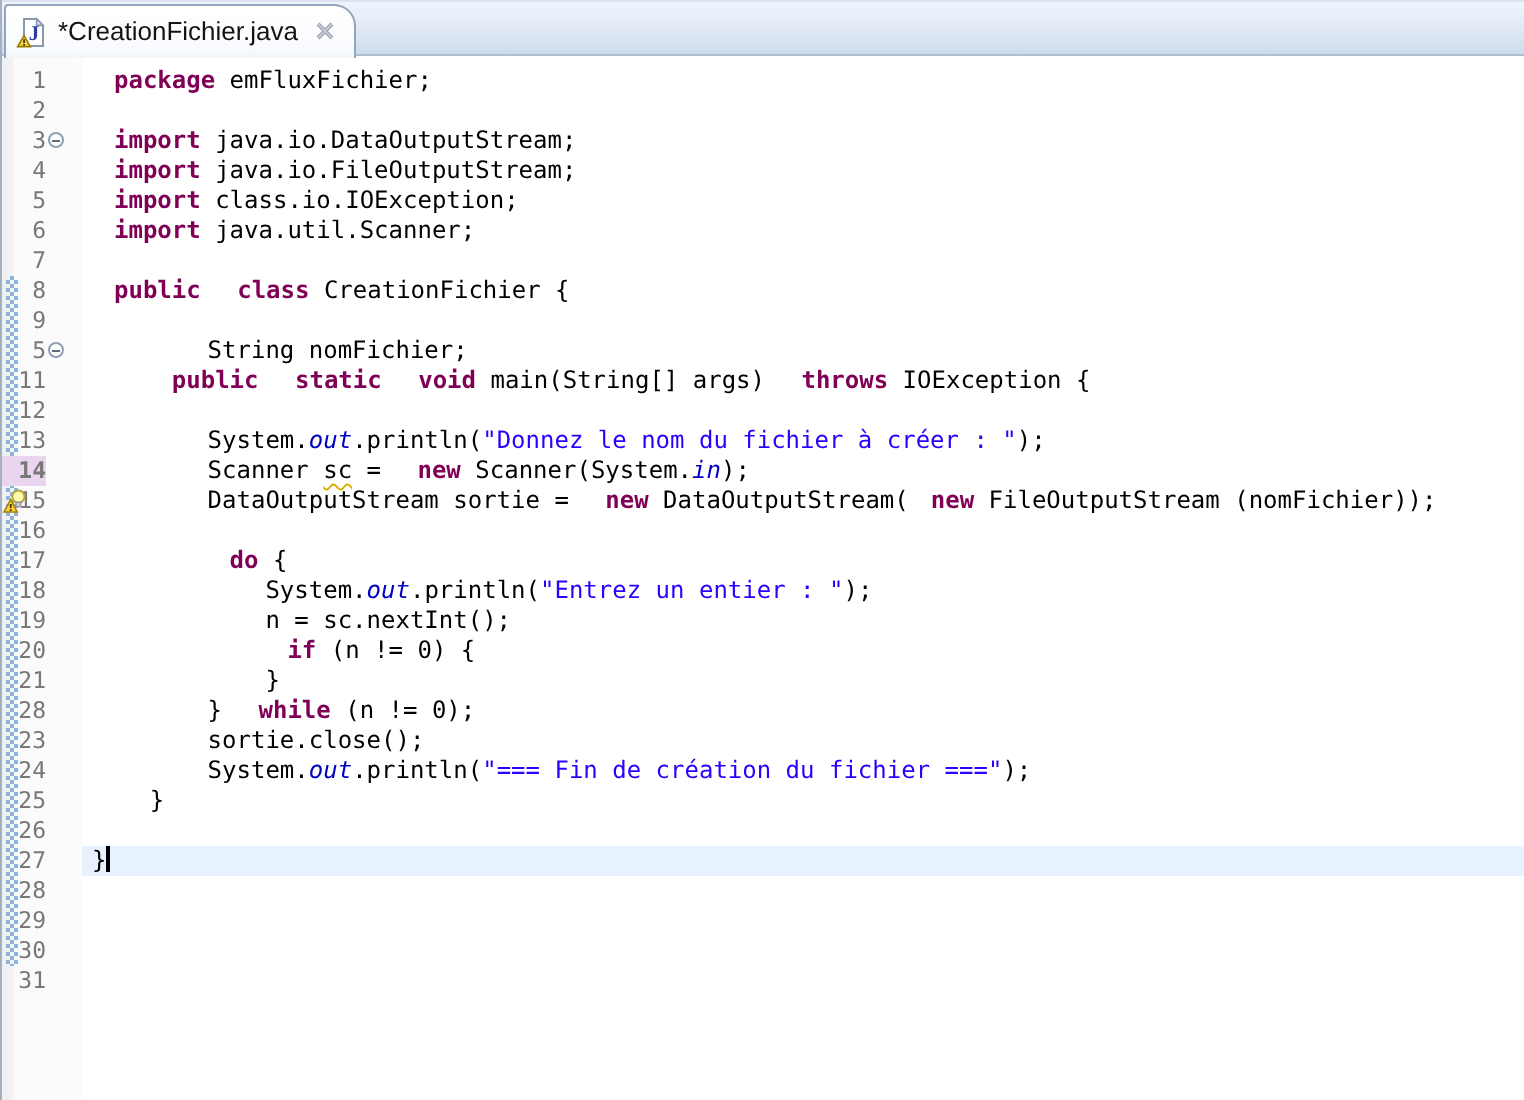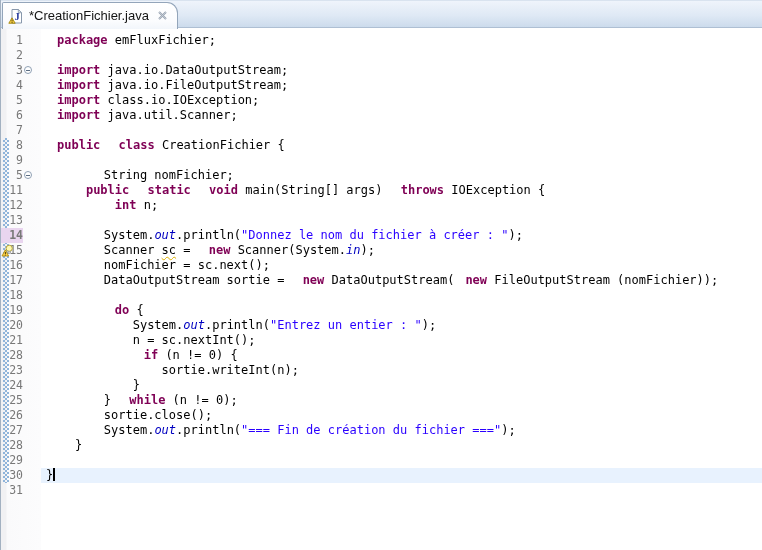--- a/index.html
+++ b/index.html
@@ -241,32 +241,29 @@
         <div class="code-row"></div>
         <div class="code-row"><span class="tk">import</span><span class="tp"> java.io.DataOutputStream;</span></div>
         <div class="code-row"><span class="tk">import</span><span class="tp"> java.io.FileOutputStream;</span></div>
         <div class="code-row"><span class="tk">import</span><span class="tp"> class.io.IOException;</span></div>
         <div class="code-row"><span class="tk">import</span><span class="tp"> java.util.Scanner;</span></div>
         <div class="code-row"></div>
         <div class="code-row"><span class="tk">public</span><span class="tp"> </span><span class="tk">class</span><span class="tp"> CreationFichier {</span></div>
         <div class="code-row"></div>
         <div class="code-row"><span class="tp">        String nomFichier;</span></div>
         <div class="code-row"><span class="tp">    </span><span class="tk">public</span><span class="tp"> </span><span class="tk">static</span><span class="tp"> </span><span class="tk">void</span><span class="tp"> main(String[] args) </span><span class="tk">throws</span><span class="tp"> IOException {</span></div>
-        <div class="code-row"><span class="tp">        </span><span class="tk">int</span><span class="tp"> n;</span></div>
         <div class="code-row"></div>
         <div class="code-row"><span class="tp">        System.</span><span class="tf">out</span><span class="tp">.println(</span><span class="ts">"Donnez le nom du fichier à créer : "</span><span class="tp">);</span></div>
         <div class="code-row"><span class="tp">        Scanner </span><span class="tw">sc</span><span class="tp"> = </span><span class="tk">new</span><span class="tp"> Scanner(System.</span><span class="tf">in</span><span class="tp">);</span></div>
-        <div class="code-row"><span class="tp">        nomFichier = sc.next();</span></div>
         <div class="code-row"><span class="tp">        DataOutputStream sortie = </span><span class="tk">new</span><span class="tp"> DataOutputStream(</span><span class="tk">new</span><span class="tp"> FileOutputStream (nomFichier));</span></div>
         <div class="code-row"></div>
         <div class="code-row"><span class="tp">        </span><span class="tk">do</span><span class="tp"> {</span></div>
         <div class="code-row"><span class="tp">            System.</span><span class="tf">out</span><span class="tp">.println(</span><span class="ts">"Entrez un entier : "</span><span class="tp">);</span></div>
         <div class="code-row"><span class="tp">            n = sc.nextInt();</span></div>
         <div class="code-row"><span class="tp">            </span><span class="tk">if</span><span class="tp"> (n != 0) {</span></div>
-        <div class="code-row"><span class="tp">                sortie.writeInt(n);</span></div>
         <div class="code-row"><span class="tp">            }</span></div>
         <div class="code-row"><span class="tp">        } </span><span class="tk">while</span><span class="tp"> (n != 0);</span></div>
         <div class="code-row"><span class="tp">        sortie.close();</span></div>
         <div class="code-row"><span class="tp">        System.</span><span class="tf">out</span><span class="tp">.println(</span><span class="ts">"=== Fin de création du fichier ==="</span><span class="tp">);</span></div>
         <div class="code-row"><span class="tp">    }</span></div>
         <div class="code-row"></div>
         <div class="code-row current"><span class="tp">}</span><span class="caret"></span></div>
         <div class="code-row"></div>
       </div>
   </div>

